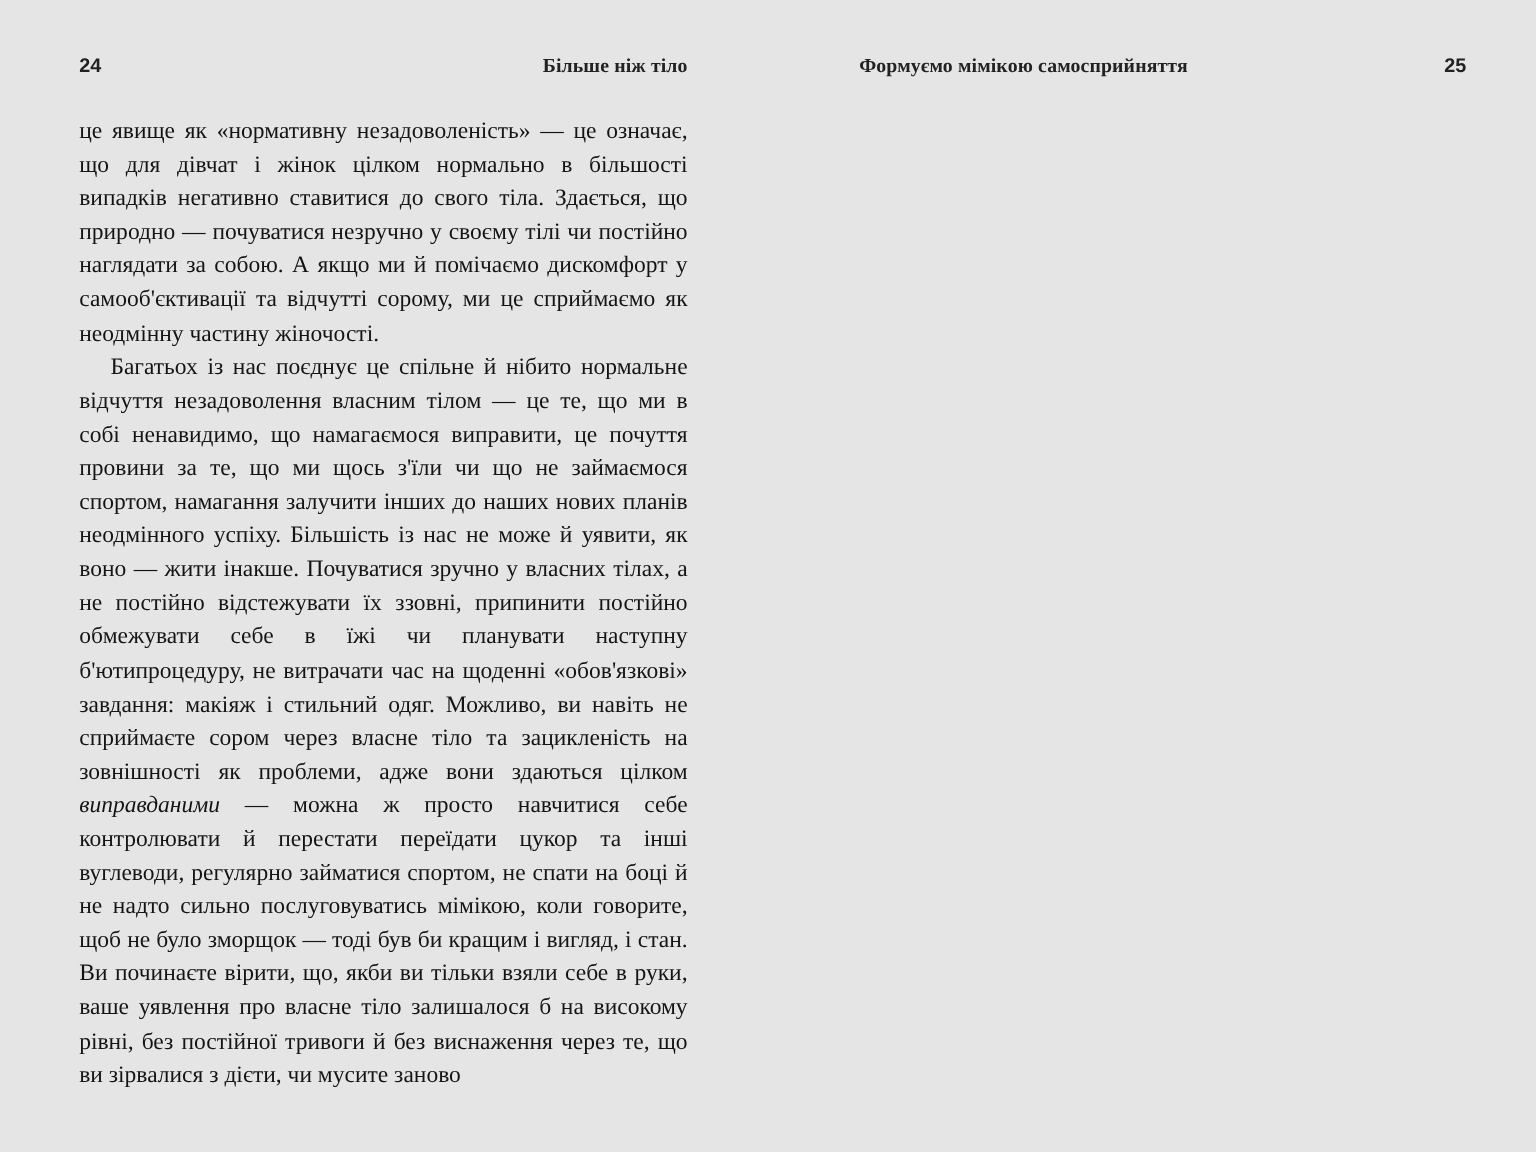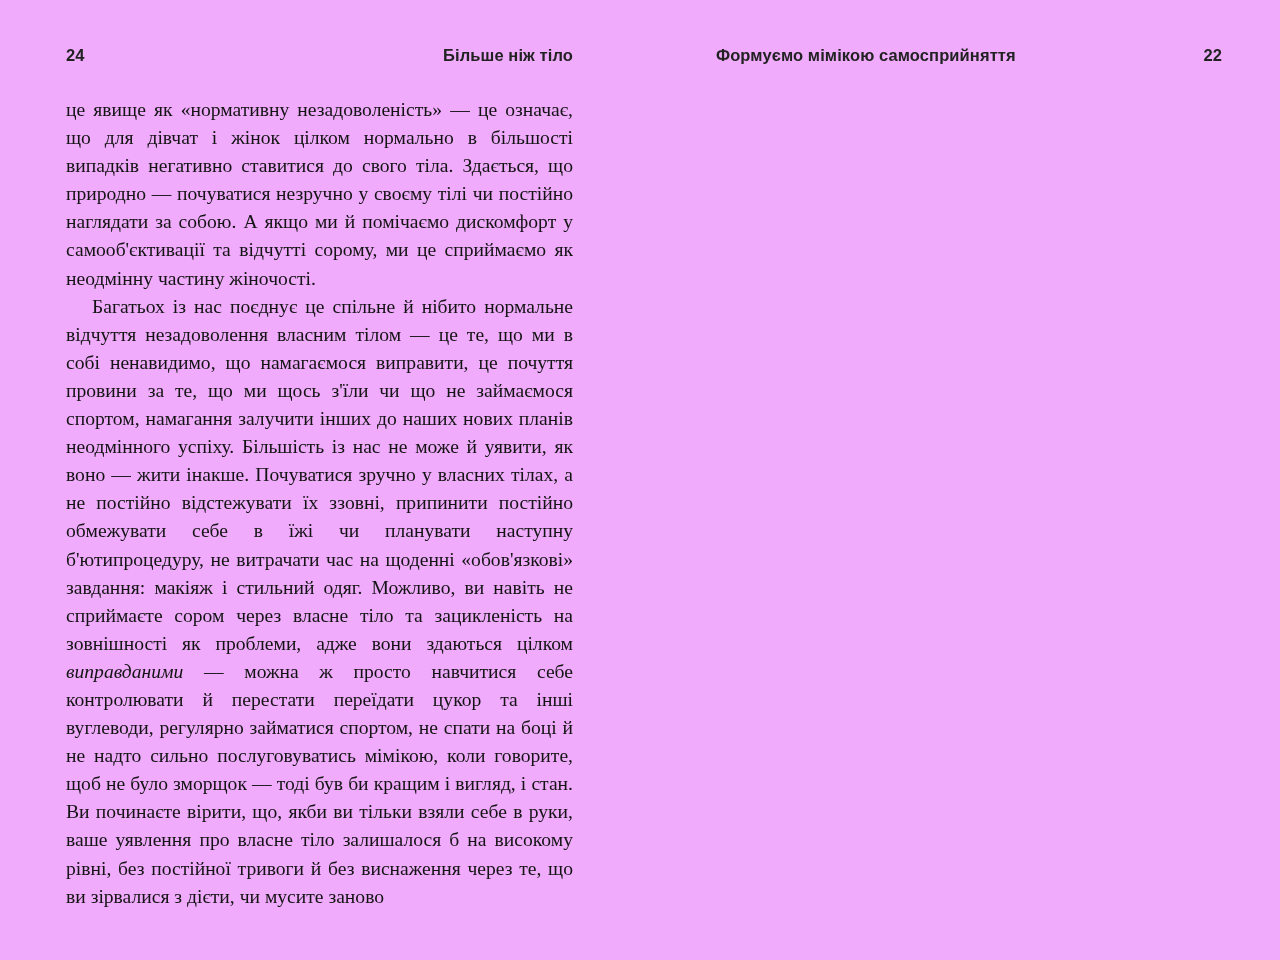--- a/index.html
+++ b/index.html
@@ -5,21 +5,21 @@
 <style>
   html, body {
     margin: 0;
     padding: 0;
     background: #ffffff;
   }
   .page-spread {
     position: relative;
     width: 1280px;
     height: 960px;
-    background: #f0abfc;
+    background: #e5e5e5;
     overflow: hidden;
     box-sizing: border-box;
   }
   .page {
     position: absolute;
     top: 0;
     height: 960px;
     box-sizing: border-box;
   }
   .page-left  { left: 0;   width: 640px; }
@@ -48,21 +48,21 @@
     width: 506px;
     justify-content: space-between;
   }
   .folio {
     font-family: "Liberation Sans", sans-serif;
     font-size: 16.5px;
     font-weight: 600;
     color: #222222;
   }
   .head-title {
-    font-family: Liberation Sans, sans-serif;
+    font-family: Liberation Serif, serif;
     font-size: 16.5px;
     font-weight: 600;
     color: #222222;
   }
 
   .text-column {
     position: absolute;
     top: 96px;
     font-family: "Liberation Serif", "DejaVu Serif", serif;
     font-size: 19.6px;
@@ -104,18 +104,18 @@
       <p class="no-indent">це явище як «нормативну незадоволеність» — це означає, що для дівчат і жінок цілком нормально в більшості випадків негативно ставитися до свого тіла. Здається, що природно — почуватися незручно у своєму тілі чи постійно наглядати за собою. А якщо ми й помічаємо дискомфорт у самооб'єктивації та відчутті сорому, ми це сприймаємо як неодмінну частину жіночості.</p>
       <p><span>Багатьох із нас поєднує це спільне й нібито нормальне відчуття незадоволення власним тілом — це те, що ми в собі ненавидимо, що намагаємося виправити, це почуття провини за те, що ми щось з'їли чи що не займаємося спортом, намагання залучити інших до наших нових планів неодмінного успіху. Більшість із нас не може й уявити, як воно — жити інакше. Почуватися зручно у власних тілах, а не постійно відстежувати їх ззовні, припинити постійно обмежувати себе в їжі чи планувати наступну б'ютипроцедуру, не витрачати час на щоденні «обов'язкові» завдання: макіяж і стильний одяг. Можливо, ви навіть не сприймаєте сором через власне тіло та зацикленість на зовнішності як проблеми, адже вони здаються цілком </span><em class="italic-term">виправданими</em><span> — можна ж просто навчитися себе контролювати й перестати переїдати цукор та інші вуглеводи, регулярно займатися спортом, не спати на боці й не надто сильно послуговуватись мімікою, коли говорите, щоб не було зморщок — тоді був би кращим і вигляд, і стан. Ви починаєте вірити, що, якби ви тільки взяли себе в руки, ваше уявлення про власне тіло залишалося б на високому рівні, без постійної тривоги й без виснаження через те, що ви зірвалися з дієти, чи мусите заново</span></p>
     </div>
 
   </div>
 
   <div class="page page-right">
 
     <div class="running-head right-page">
       <span class="head-title">Формуємо мімікою самосприйняття</span>
-      <span class="folio">22</span>
+      <span class="folio">25</span>
     </div>
 
   </div>
 
 </div>
 
 </body></html>

